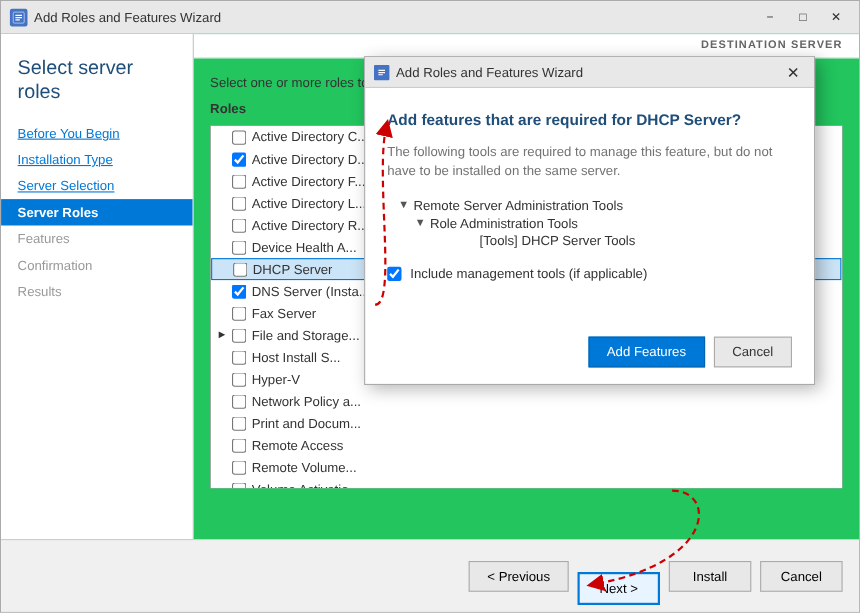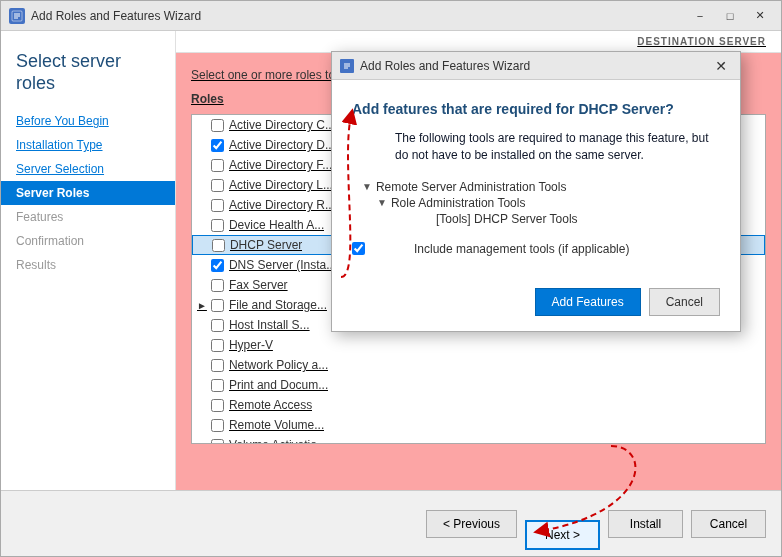--- a/index.html
+++ b/index.html
@@ -111,24 +111,23 @@
       color: #999;
       cursor: default;
       text-decoration: none;
     }
 
     
     .main-panel {
       flex: 1;
       display: flex;
       flex-direction: column;
-      background: #fca5a5;
+      background: #22c55e;
       overflow: hidden;
       position: relative;
-      text-decoration: underline;
     }
 
     .destination-server-bar {
       text-align: right;
       padding: 5px 15px;
       font-size: 10px;
       color: #666;
       letter-spacing: 1px;
       font-weight: 600;
       text-transform: uppercase;
@@ -275,24 +274,23 @@
     }
     .modal-heading {
       font-size: 14px;
       color: #1f4e79;
       font-weight: 600;
       margin-bottom: 12px;
       line-height: 1.3;
     }
     .modal-description {
       font-size: 12px;
-      color: #0f172a;
+      color: #737373;
       margin-bottom: 15px;
       line-height: 1.4;
-      margin-left: 43px;
     }
     .modal-tree {
       margin-left: 10px;
       margin-bottom: 15px;
     }
     .tree-item {
       font-size: 12px;
       color: #333;
       padding: 1px 0;
       display: flex;
@@ -301,23 +299,21 @@
     .tree-item .tree-arrow {
       margin-right: 4px;
       font-size: 10px;
       color: #555;
     }
     .tree-item.indent1 { margin-left: 15px; }
     .tree-item.indent2 { margin-left: 30px; padding-left: 44px; }
 
     .modal-checkbox-row {
       display: flex;
-      align-items: center;
-      margin-bottom: 2px;
-      gap: 41px;
+      margin-bottom: 20px;
     }
     .modal-checkbox-row input[type="checkbox"] {
       margin-right: 8px;
     }
     .modal-checkbox-label {
       font-size: 12px;
       color: #333;
     }
 
     .modal-footer {

